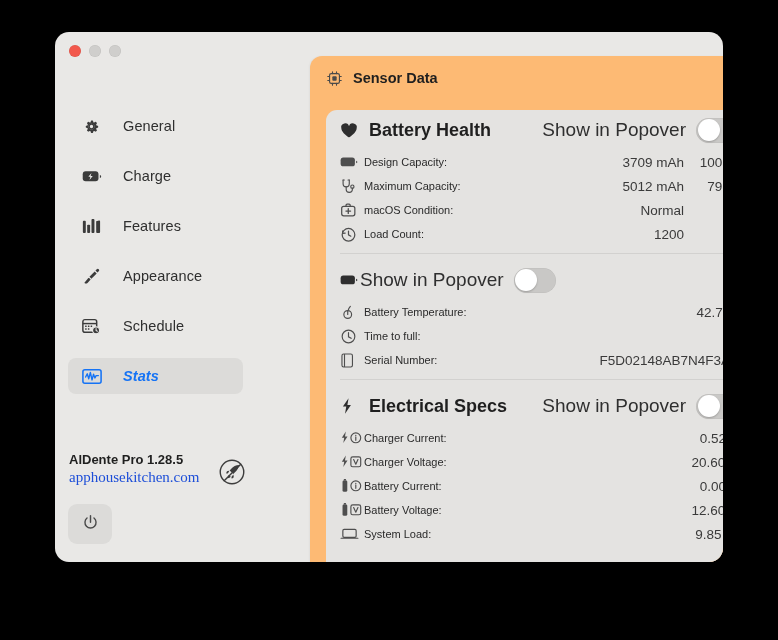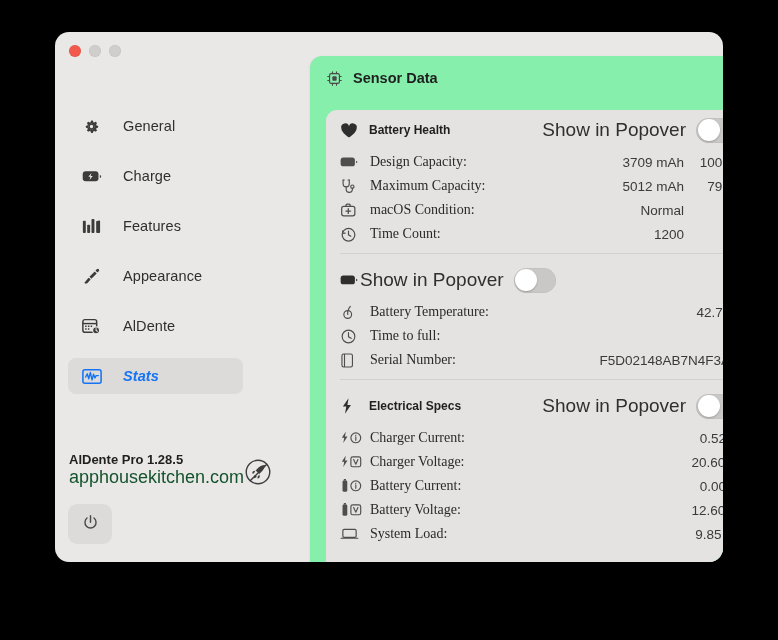--- a/index.html
+++ b/index.html
@@ -104,26 +104,27 @@
     padding-left: 1px;
   }
   .version-text {
     font-size: 13px;
     font-weight: 700;
     color: #1f1f1f;
     line-height: 17px;
     white-space: nowrap;
   }
   .site-link {
-    font-size: 18px;
-    color: #14532d;
+    font-size: 15px;
+    color: #1d4ed8;
     line-height: 18px;
     text-decoration: none;
     white-space: nowrap;
     display: block;
+    font-family: Liberation Serif, serif;
   }
   .brand-badge {
     width: 28px;
     height: 28px;
     margin-top: 2px;
     margin-right: 2px;
     color: #3d3d3d;
     flex: 0 0 auto;
   }
   .power-btn {
@@ -141,21 +142,21 @@
     padding: 0;
   }
 
   
   #panel {
     position: absolute;
     left: 255px;
     top: 24px;
     width: 458px;
     height: 506px;
-    background: #86efac;
+    background: #fdba74;
     border-top-left-radius: 12px;
     border-top-right-radius: 12px;
     overflow: hidden;
     box-shadow: -1px 0 2px rgba(0,0,0,0.04);
   }
   .panel-header {
     display: flex;
     align-items: center;
     height: 44px;
     padding-left: 16px;
@@ -195,21 +196,21 @@
   .section-icon {
     width: 20px;
     height: 18px;
     display: flex;
     align-items: center;
     color: #2e2e2e;
     flex: 0 0 auto;
   }
   .section-title {
     margin-left: 9px;
-    font-size: 12px;
+    font-size: 18px;
     font-weight: 700;
     color: #1f1f1f;
     flex: 1 1 auto;
   }
   .popover-label {
     font-size: 19px;
     color: #2f2f2f;
     margin-right: 10px;
     white-space: nowrap;
   }
@@ -240,26 +241,24 @@
   .row-icon {
     width: 24px;
     height: 17px;
     display: flex;
     align-items: center;
     justify-content: flex-start;
     color: #4e4e4e;
     flex: 0 0 auto;
   }
   .row-label {
-    margin-left: 6px;
-    font-size: 14px;
+    font-size: 11px;
     color: #2a2a2a;
     flex: 1 1 auto;
     white-space: nowrap;
-    font-family: Liberation Serif, serif;
   }
   .row-value {
     font-size: 13.5px;
     color: #3a3a3a;
     text-align: right;
     white-space: nowrap;
   }
   .row-value2 {
     font-size: 13.5px;
     color: #3a3a3a;
@@ -346,21 +345,21 @@
               <rect x="3.6" y="9.4" width="1.8" height="1.8" rx="0.4"></rect>
               <rect x="6.8" y="9.4" width="1.8" height="1.8" rx="0.4"></rect>
               <rect x="10" y="9.4" width="1.8" height="1.8" rx="0.4"></rect>
               <rect x="3.6" y="12.6" width="1.8" height="1.8" rx="0.4"></rect>
               <rect x="6.8" y="12.6" width="1.8" height="1.8" rx="0.4"></rect>
             </g>
             <circle cx="16.3" cy="15" r="4.1" fill="currentColor" stroke="#e9e8e6" stroke-width="1.4"></circle>
             <path d="M16.3 12.9v2.2l1.5.9" stroke="#e9e8e6" stroke-width="1.2" stroke-linecap="round"></path>
           </svg>
         </span>
-        <span class="nav-label">AlDente</span>
+        <span class="nav-label">Schedule</span>
       </div>
 
       <div class="nav-item selected">
         <span class="nav-icon">
           <svg viewBox="0 0 22 18" width="20" height="17" fill="none">
             <rect x="1" y="1.6" width="20" height="14.8" rx="2.2" stroke="currentColor" stroke-width="1.7"></rect>
             <path d="M4 9.6l1.8-3.6 1.6 5.6 1.8-7 1.8 8.2 1.7-6.4 1.5 4.2 1.3-2.6H18" stroke="currentColor" stroke-width="1.5" stroke-linecap="round" stroke-linejoin="round"></path>
           </svg>
         </span>
         <span class="nav-label">Stats</span>
@@ -465,21 +464,21 @@
         </div>
 
         <div class="row has-second">
           <span class="row-icon">
             <svg viewBox="0 0 22 22" width="17" height="17" fill="none" stroke="currentColor" stroke-width="1.6">
               <circle cx="11" cy="11.4" r="8.2"></circle>
               <path d="M11 6.6v4.8l3 1.8" stroke-linecap="round"></path>
               <path d="M3.6 6.2l-.3 3.4 3.4-.4" stroke-linecap="round" stroke-linejoin="round"></path>
             </svg>
           </span>
-          <span class="row-label">Time Count:</span>
+          <span class="row-label">Load Count:</span>
           <span class="row-value">1200</span>
           <span class="row-value2"></span>
         </div>
       </div>
 
       <div class="divider"></div>
       <div class="sec-gap"></div>
 
       <div class="section">
         <div class="section-head">

